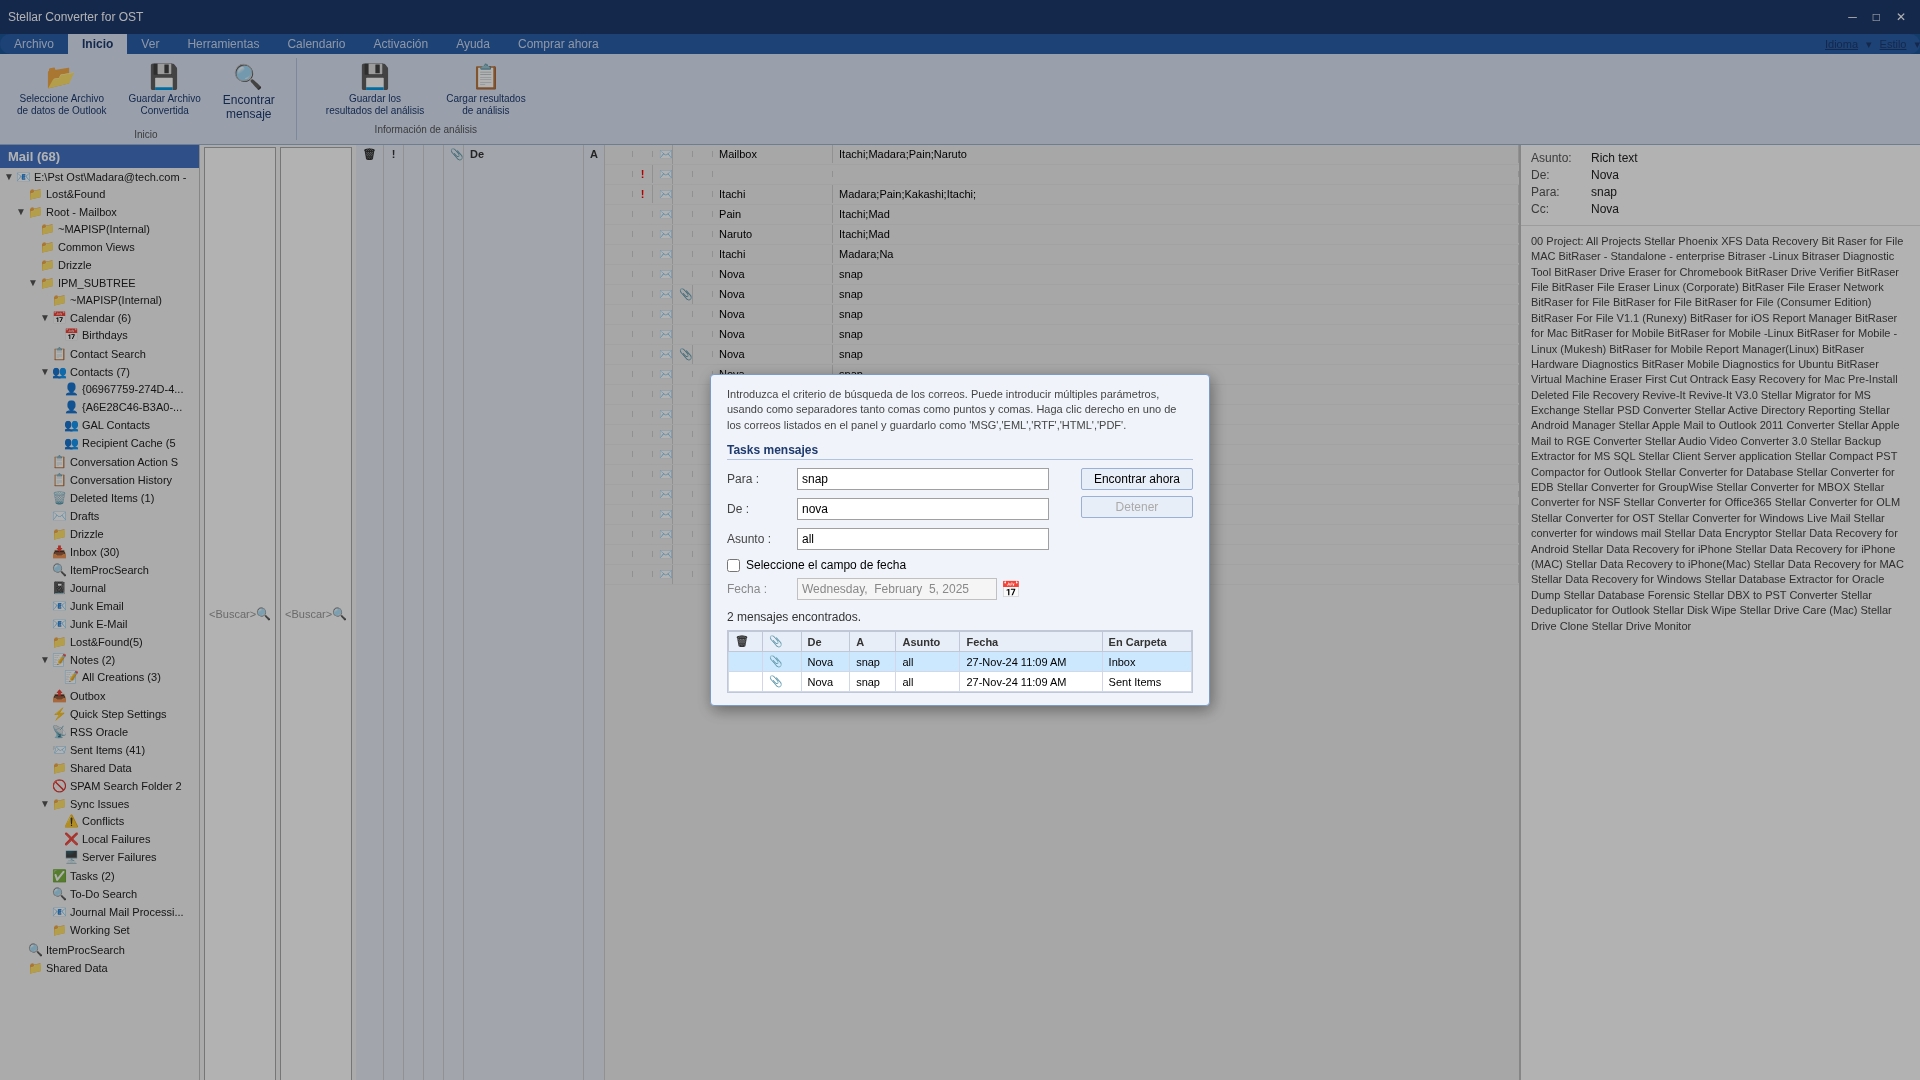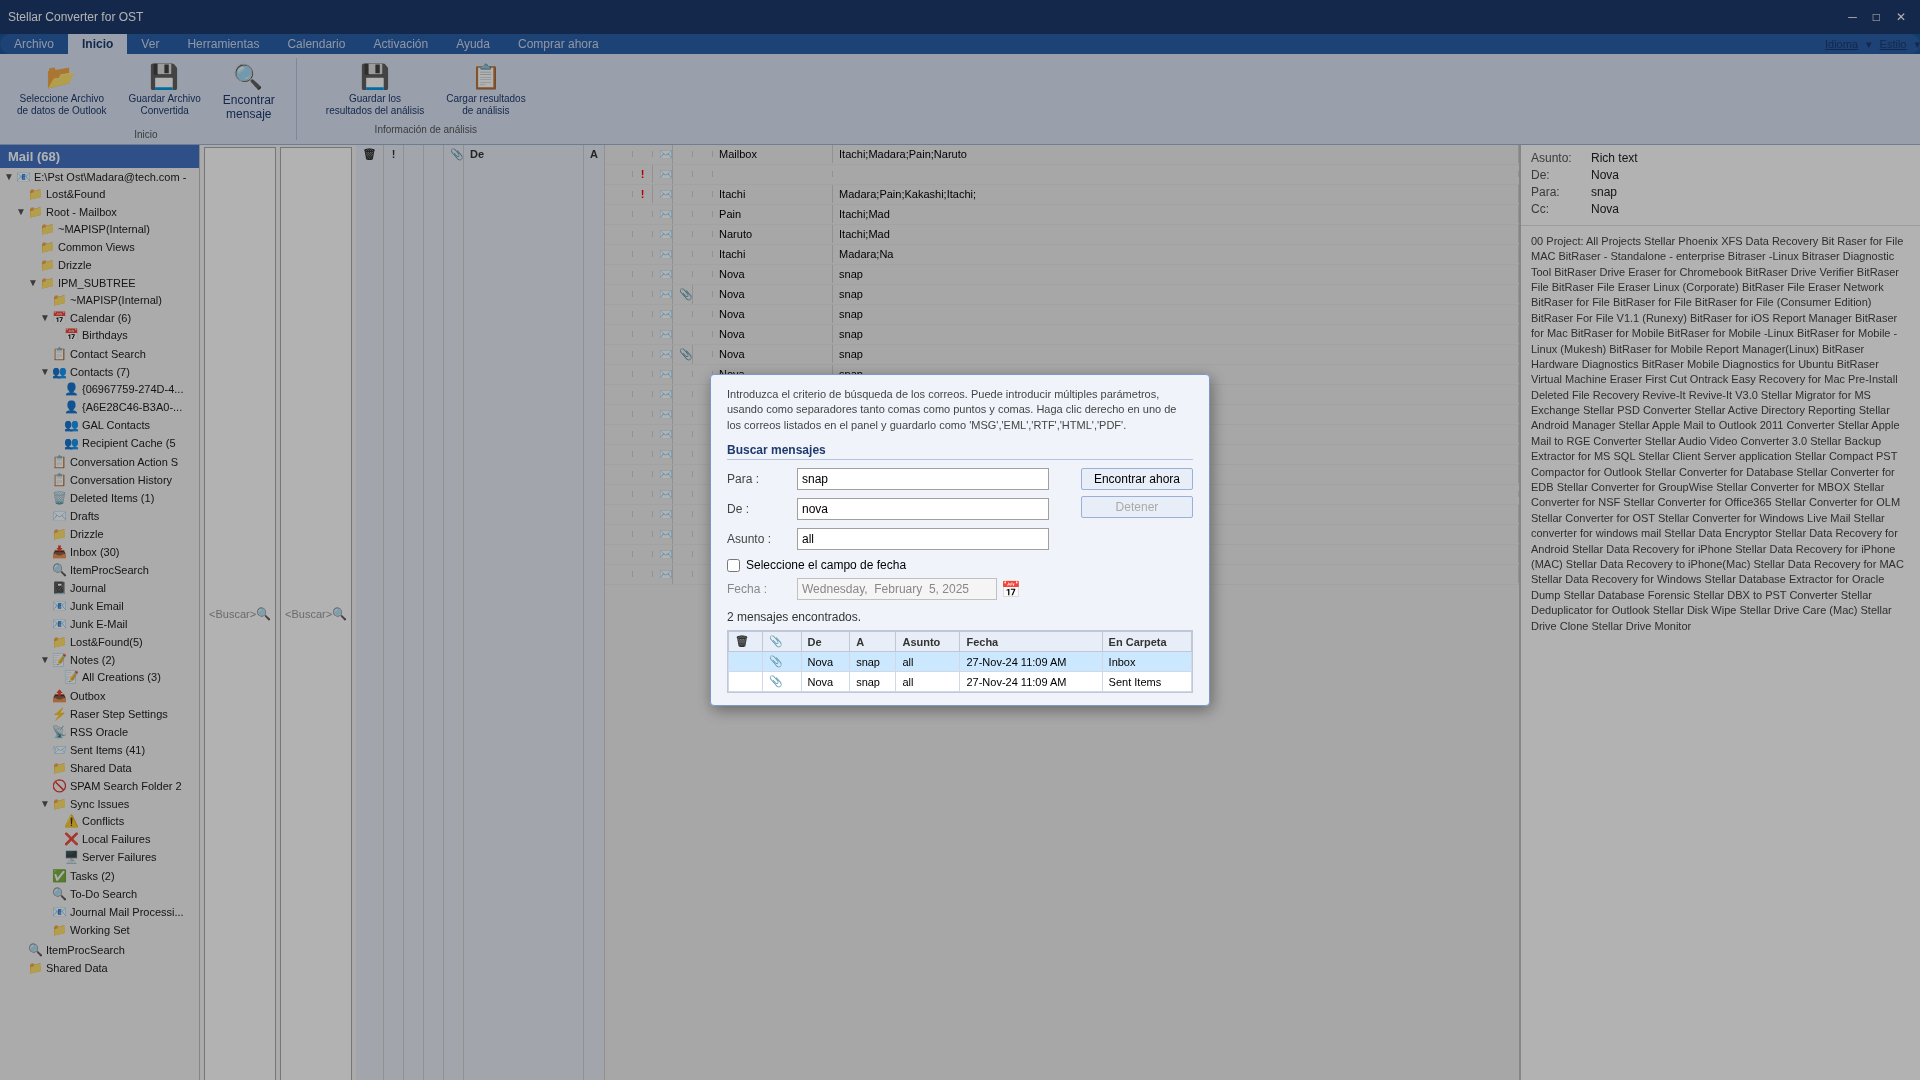--- a/index.html
+++ b/index.html
@@ -521,21 +521,21 @@
                   <div class="tree-row">
                       <span class="tree-expand">&nbsp;</span>
                       <span class="tree-icon">📤</span>
                       <span class="tree-label">Outbox</span>
                     </div>
                 </div>
                 <div class="tree-item">
                   <div class="tree-row">
                       <span class="tree-expand">&nbsp;</span>
                       <span class="tree-icon">⚡</span>
-                      <span class="tree-label">Raser Step Settings</span>
+                      <span class="tree-label">Quick Step Settings</span>
                     </div>
                 </div>
                 <div class="tree-item">
                   <div class="tree-row">
                       <span class="tree-expand">&nbsp;</span>
                       <span class="tree-icon">📡</span>
                       <span class="tree-label">RSS Oracle</span>
                     </div>
                 </div>
                 <div class="tree-item">
@@ -897,21 +897,21 @@
 </div>
 
 <div class="status-bar">
   
 </div>
 
 <div class="modal-overlay">
   <div class="modal">
     <div class="modal-body">
       <p class="modal-desc">Introduzca el criterio de búsqueda de los correos. Puede introducir múltiples parámetros, usando como separadores tanto comas como puntos y comas. Haga clic derecho en uno de los correos listados en el panel y guardarlo como 'MSG','EML','RTF','HTML','PDF'.</p>
-      <div class="modal-section-label">Buscar mensajes</div>
+      <div class="modal-section-label">Tasks mensajes</div>
 
       <div style="display:flex; gap:24px;">
         <div style="flex:1;">
           <div class="modal-field-row">
             <span class="modal-field-label">Para :</span>
             <input class="modal-input" type="text" value="snap" style="">
           </div>
           <div class="modal-field-row">
             <span class="modal-field-label">De :</span>
             <input class="modal-input" type="text" value="nova" style="">

